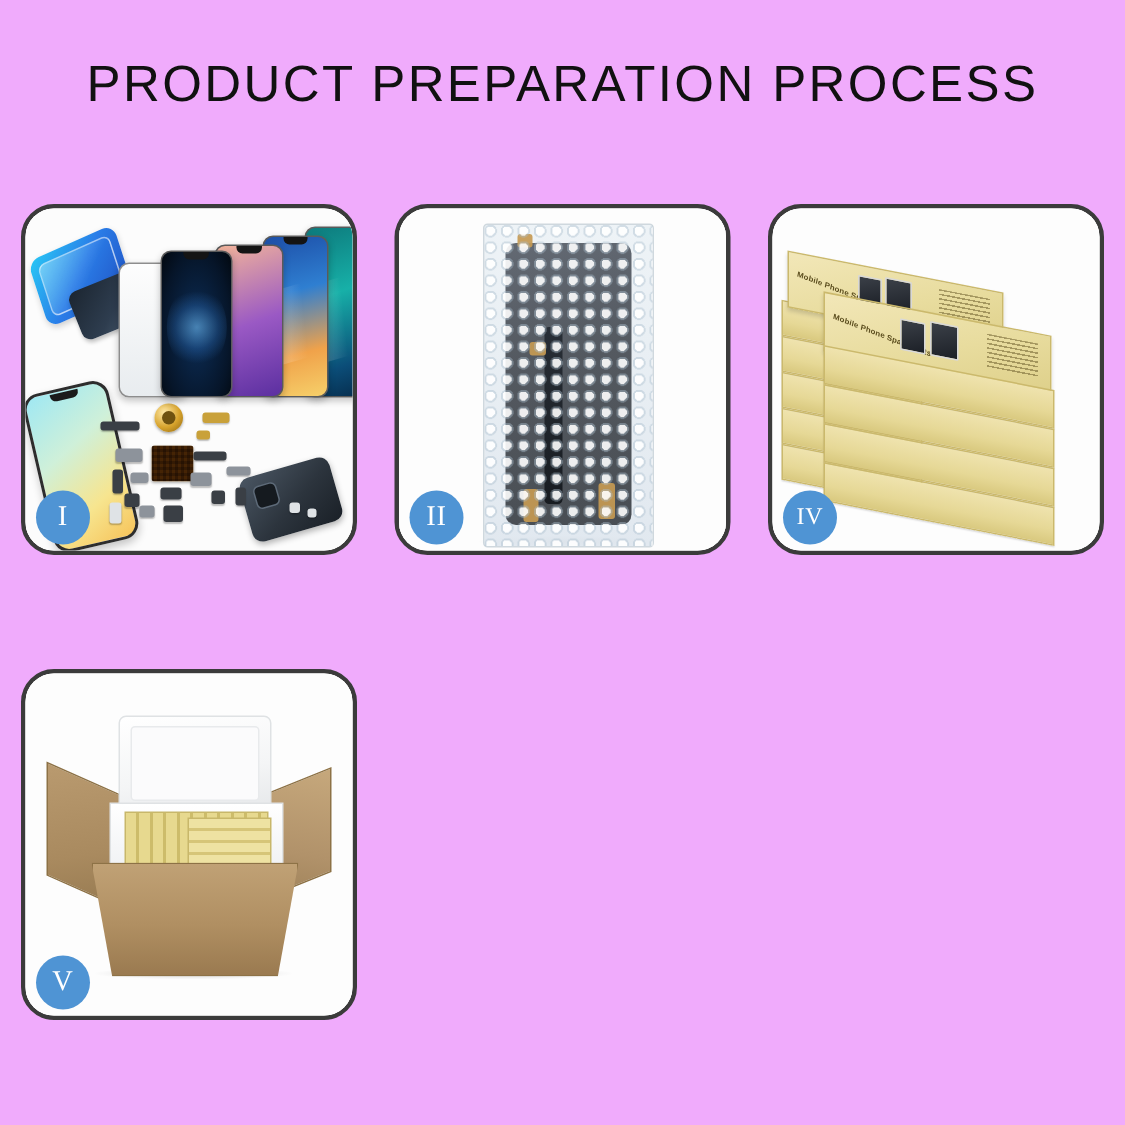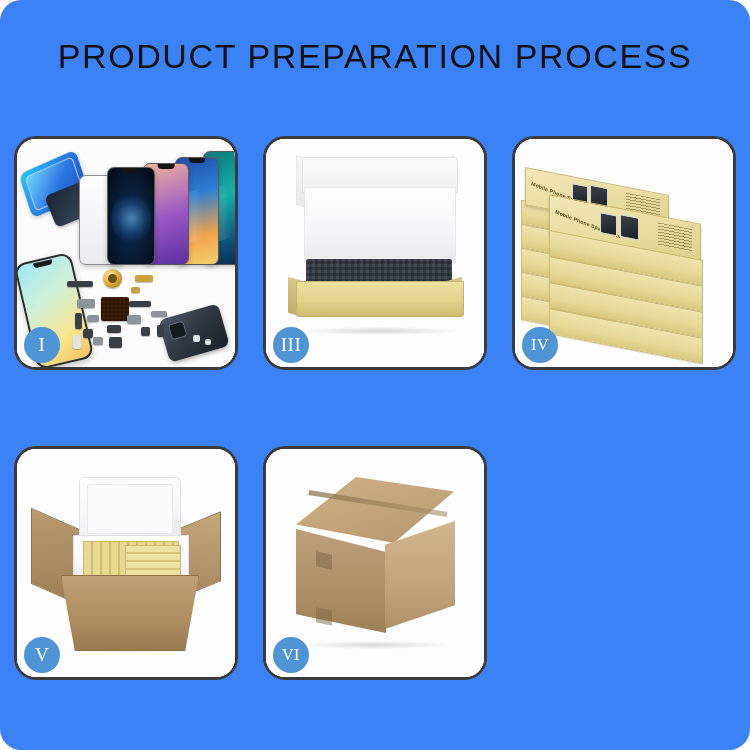--- a/index.html
+++ b/index.html
@@ -11,22 +11,21 @@
     width: 750px;
     height: 750px;
     overflow: hidden;
     font-family: "Liberation Sans", sans-serif;
     -webkit-font-smoothing: antialiased;
   }
   .page {
     position: relative;
     width: 750px;
     height: 750px;
-    background: #3b82f6;
-    border-radius: 21px;
+    background: #f0abfc;
   }
 
   
   .header {
     position: absolute;
     top: 36px;
     left: 0;
     width: 750px;
     text-align: center;
   }
@@ -504,38 +503,39 @@
           <div class="part" style="left:124px; top:188px; width:9px;  height:9px;"></div>
           <div class="part lt" style="left:134px; top:172px; width:16px; height:6px;"></div>
           <div class="part" style="left:140px; top:186px; width:7px;  height:12px;"></div>
           <div class="part wht" style="left:176px; top:196px; width:7px;  height:7px;"></div>
           <div class="part wht" style="left:188px; top:200px; width:6px;  height:6px;"></div>
         </div>
       </div>
       <div class="badge">I</div>
     </div>
 
-
     <div class="panel">
       <div class="panel-clip">
         <div class="scene">
-          <div class="p3-bg"></div>
-          <div class="p3-shadow"></div>
-          <div class="p3-lid-l"></div>
-          <div class="p3-lid-r"></div>
-          <div class="p3-lid"></div>
-          <div class="p3-foam"></div>
-          <div class="p3-inner"></div>
-          <div class="p3-left-flap"></div>
-          <div class="p3-right-flap"></div>
-          <div class="p3-front"></div>
+          <div class="p2-bg"></div>
+          <div class="p2-shadow"></div>
+          <div class="p2-bag">
+            <div class="p2-screen"></div>
+            <div class="p2-flex"></div>
+            <div class="p2-tape" style="left:22px; top:6px;  width:10px; height:9px;"></div>
+            <div class="p2-tape" style="left:30px; top:78px; width:11px; height:9px;"></div>
+            <div class="p2-tape" style="left:26px; top:176px;width:10px; height:22px;"></div>
+            <div class="p2-tape" style="left:76px; top:172px;width:11px; height:24px;"></div>
+            <div class="p2-bubbles"></div>
+          </div>
         </div>
       </div>
-      <div class="badge">III</div>
+      <div class="badge">II</div>
     </div>
+
 
     <div class="panel">
       <div class="panel-clip">
         <div class="scene">
           <div class="p4-bg"></div>
           <div class="stackwrap">
 
             <div class="sbox" style="left:2px;   top:52px;  width:92px; height:22px; transform:skewY(11deg);"></div>
             <div class="sbox" style="left:2px;   top:76px;  width:92px; height:22px; transform:skewY(11deg);"></div>
             <div class="sbox" style="left:2px;   top:100px; width:92px; height:22px; transform:skewY(11deg);"></div>
@@ -578,30 +578,15 @@
             </div>
           <div class="p5-cooler"></div>
           <div class="p5-contents"></div>
           <div class="p5-contents2"></div>
           <div class="p5-body"></div>
         </div>
       </div>
       <div class="badge">V</div>
     </div>
 
-    <div class="panel">
-      <div class="panel-clip">
-        <div class="scene">
-          <div class="p6-bg"></div>
-          <div class="p6-shadow"></div>
-          <div class="p6-top"></div>
-          <div class="p6-seam"></div>
-          <div class="p6-left"></div>
-          <div class="p6-right"></div>
-          <div class="p6-tape1"></div>
-          <div class="p6-tape2"></div>
-        </div>
-      </div>
-      <div class="badge wide">VI</div>
-    </div>
 
   </div>
 </div>
 
 </body></html>

